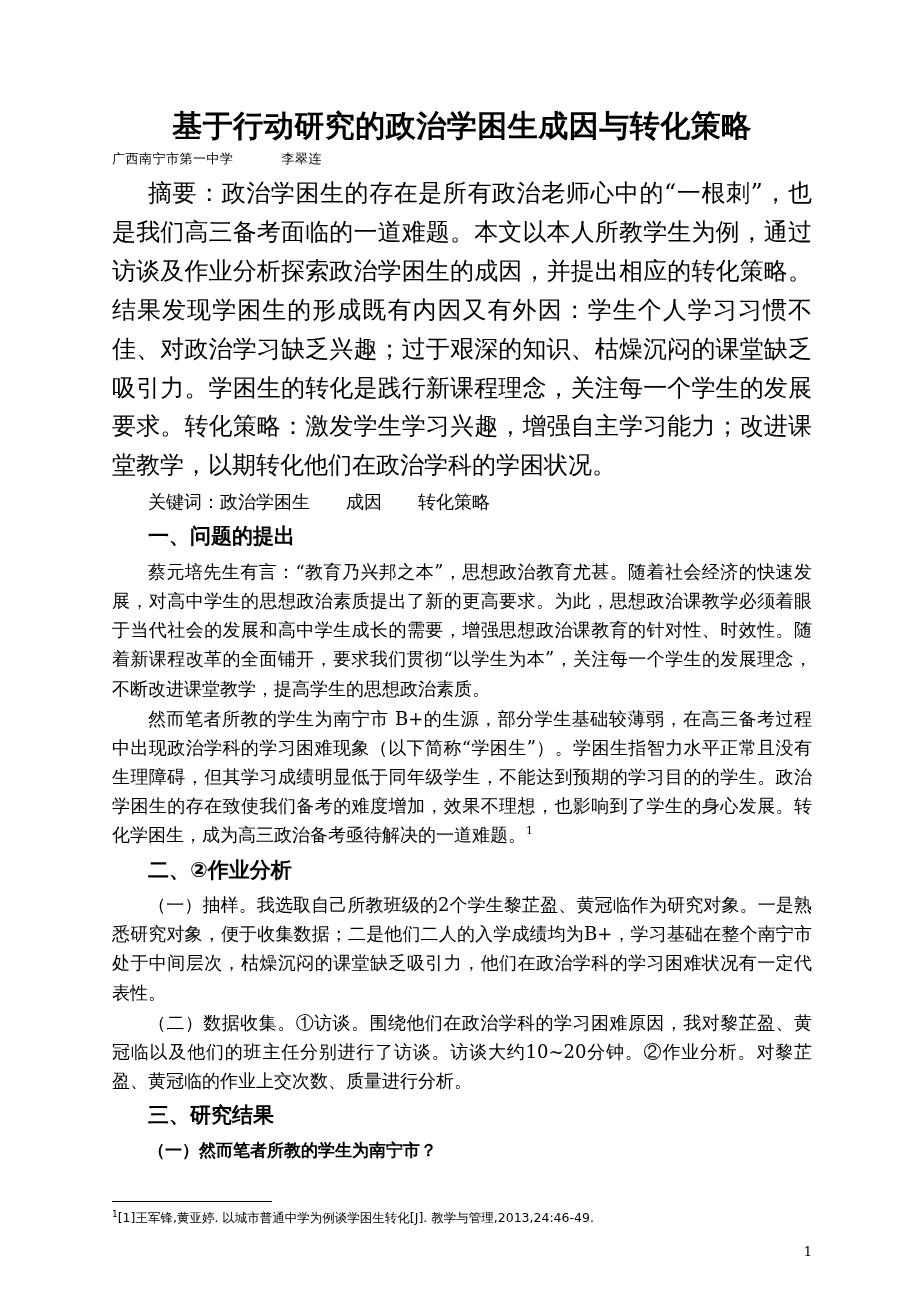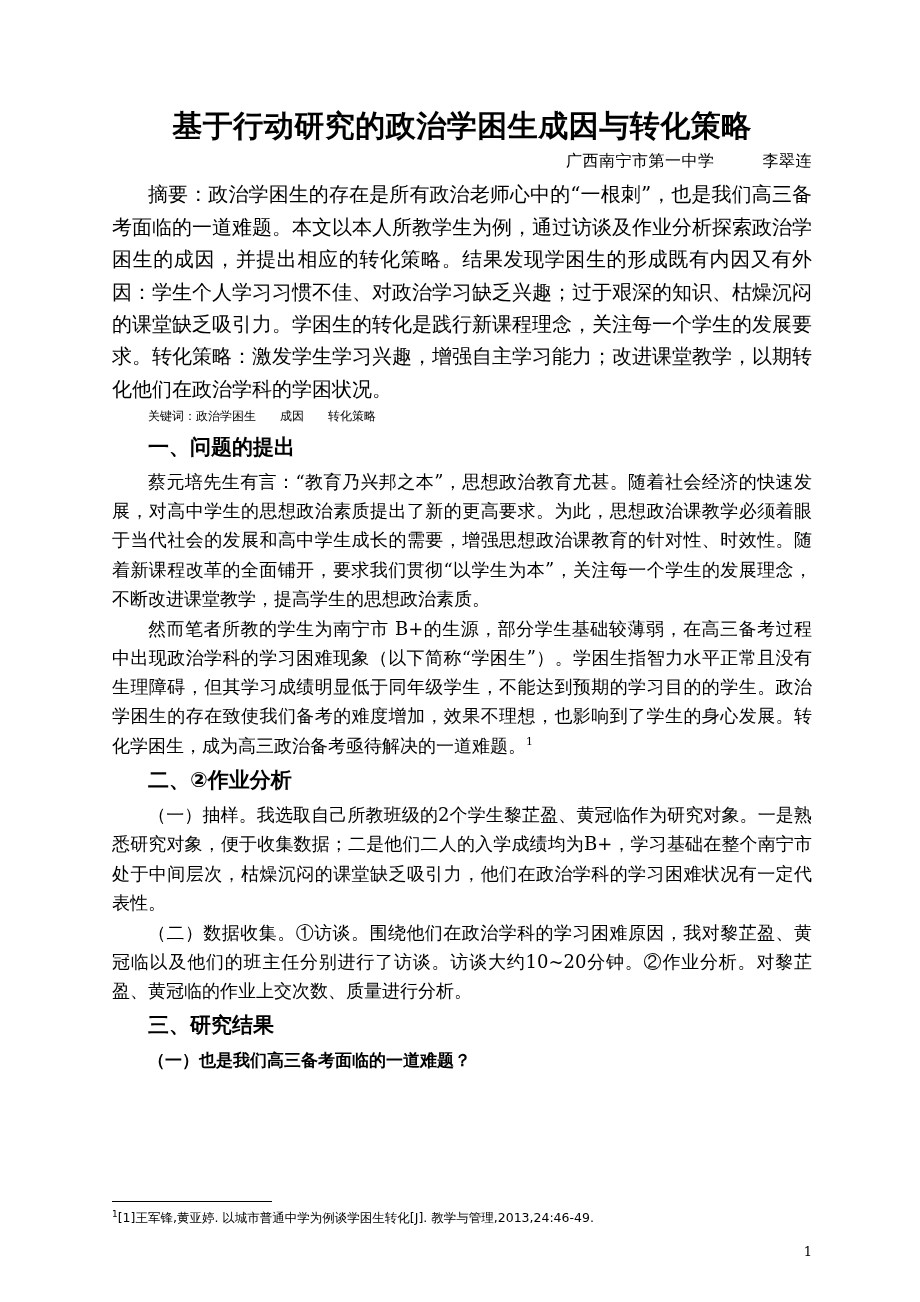--- a/index.html
+++ b/index.html
@@ -32,48 +32,48 @@
   .doc-title {
     font-family: "DejaVu Serif", serif;
     font-weight: bold;
     font-size: 30px;
     text-align: center;
     line-height: 1.2;
     margin: 0 0 6px 0;
     letter-spacing: 0.5px;
   }
   .byline {
-    text-align: right;
-    font-size: 16px;
+    text-align: left;
+    font-size: 13px;
     line-height: 1.4;
     margin: 0 0 6px 0;
     letter-spacing: 0.5px;
   }
   .byline .author {
     display: inline-block;
     margin-left: 48px;
   }
   p.body-par {
     font-size: 18px;
     line-height: 1.62;
     margin: 0 0 1px 0;
     text-align: justify;
     text-justify: inter-ideograph;
     text-indent: 36px;
   }
   p.abstract {
-    font-size: 20px;
+    font-size: 24px;
     line-height: 1.62;
     margin: 0 0 2px 0;
     text-align: justify;
     text-justify: inter-ideograph;
     text-indent: 36px;
   }
   p.keywords {
-    font-size: 12px;
+    font-size: 18px;
     line-height: 1.62;
     margin: 0 0 4px 0;
     text-indent: 36px;
   }
   h2.section {
     font-family: "DejaVu Sans", sans-serif;
     font-size: 21px;
     font-weight: bold;
     margin: 4px 0 3px 0;
     text-indent: 36px;
@@ -140,21 +140,21 @@
 
     <h2 class="section">一、问题的提出</h2>
     <p class="body-par">蔡元培先生有言：“教育乃兴邦之本”，思想政治教育尤甚。随着社会经济的快速发展，对高中学生的思想政治素质提出了新的更高要求。为此，思想政治课教学必须着眼于当代社会的发展和高中学生成长的需要，增强思想政治课教育的针对性、时效性。随着新课程改革的全面铺开，要求我们贯彻“以学生为本”，关注每一个学生的发展理念，不断改进课堂教学，提高学生的思想政治素质。</p>
     <p class="body-par"><span>然而笔者所教的学生为南宁市 B+的生源，部分学生基础较薄弱，在高三备考过程中出现政治学科的学习困难现象（以下简称“学困生”）。学困生指智力水平正常且没有生理障碍，但其学习成绩明显低于同年级学生，不能达到预期的学习目的的学生。政治学困生的存在致使我们备考的难度增加，效果不理想，也影响到了学生的身心发展。转化学困生，成为高三政治备考亟待解决的一道难题。</span><span class="sup">1</span></p>
 
     <h2 class="section">二、②作业分析</h2>
     <p class="body-par">（一）抽样。我选取自己所教班级的2个学生黎芷盈、黄冠临作为研究对象。一是熟悉研究对象，便于收集数据；二是他们二人的入学成绩均为B+，学习基础在整个南宁市处于中间层次，枯燥沉闷的课堂缺乏吸引力，他们在政治学科的学习困难状况有一定代表性。</p>
     <p class="body-par">（二）数据收集。①访谈。围绕他们在政治学科的学习困难原因，我对黎芷盈、黄冠临以及他们的班主任分别进行了访谈。访谈大约10~20分钟。②作业分析。对黎芷盈、黄冠临的作业上交次数、质量进行分析。</p>
 
     <h2 class="section">三、研究结果</h2>
-    <h3 class="subsection">（一）也是我们高三备考面临的一道难题？</h3>
+    <h3 class="subsection">（一）然而笔者所教的学生为南宁市？</h3>
 
   </div>
 
   <div class="footnote-area">
     <div class="footnote-rule"></div>
     <p class="footnote-text"><span class="fn-mark">1</span><span>[1]王军锋,黄亚婷. 以城市普通中学为例谈学困生转化[J]. 教学与管理,2013,24:46-49.</span></p>
   </div>
 
   <div class="page-number">1</div>
 

